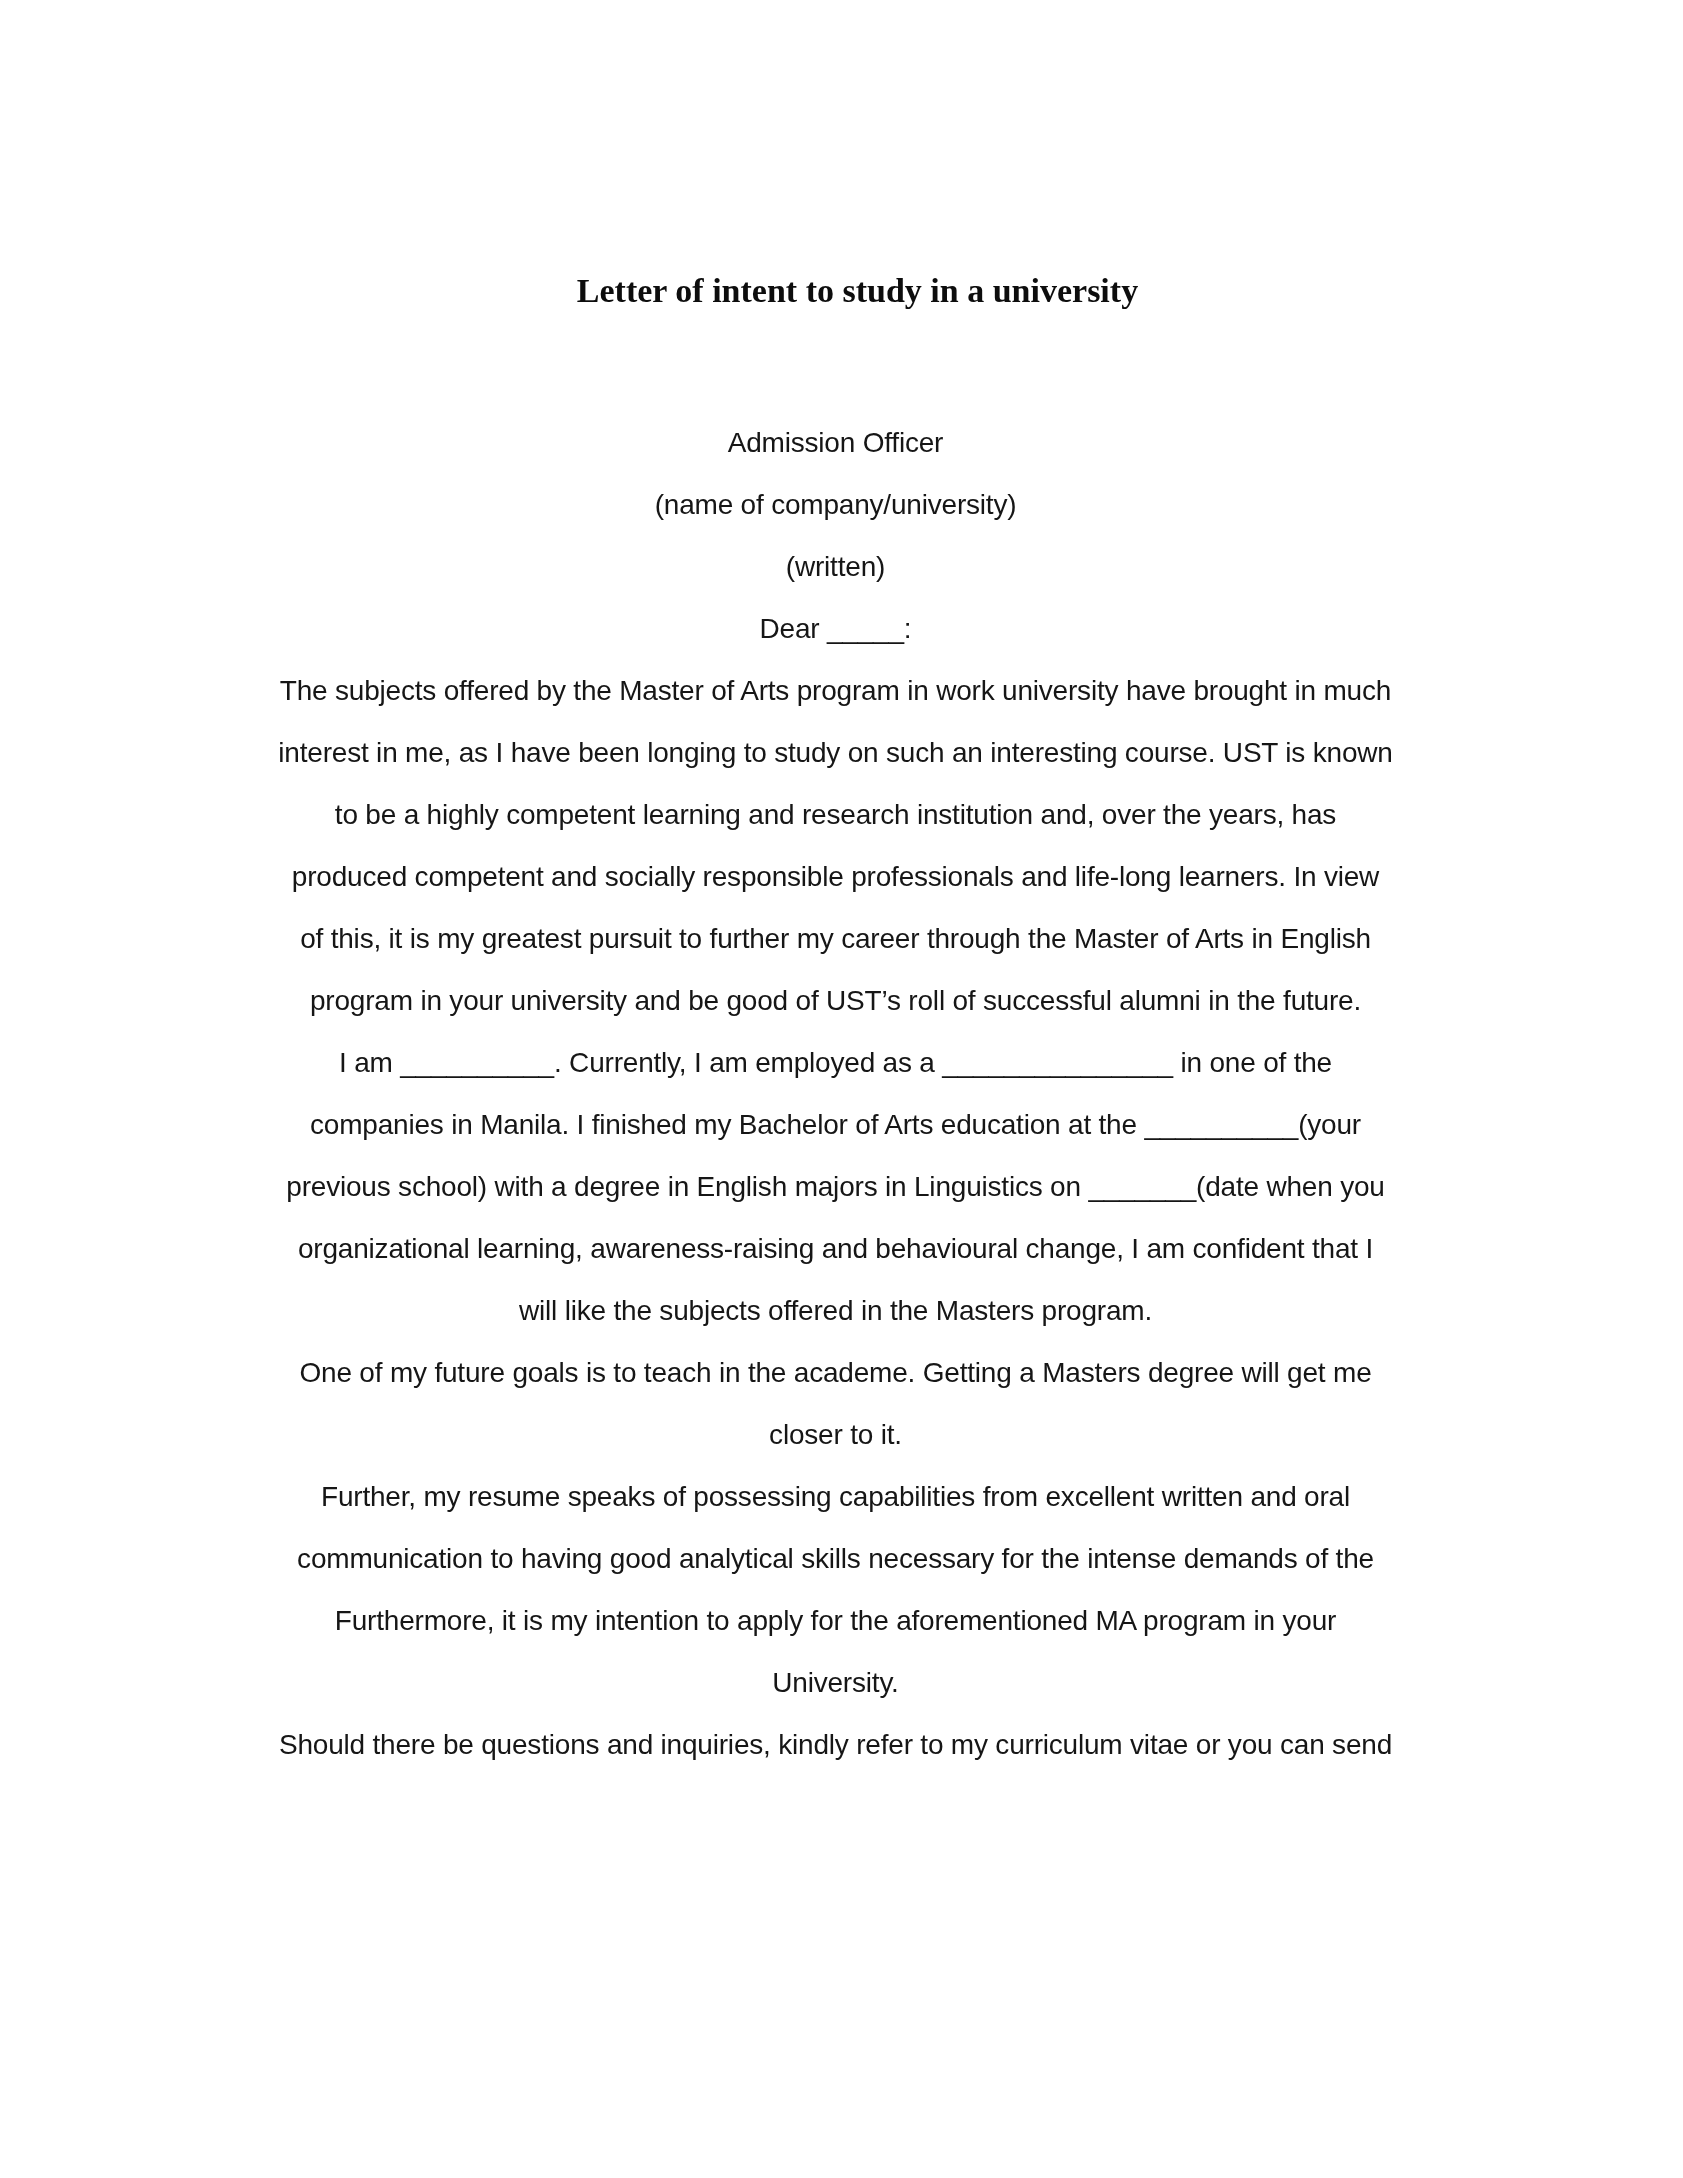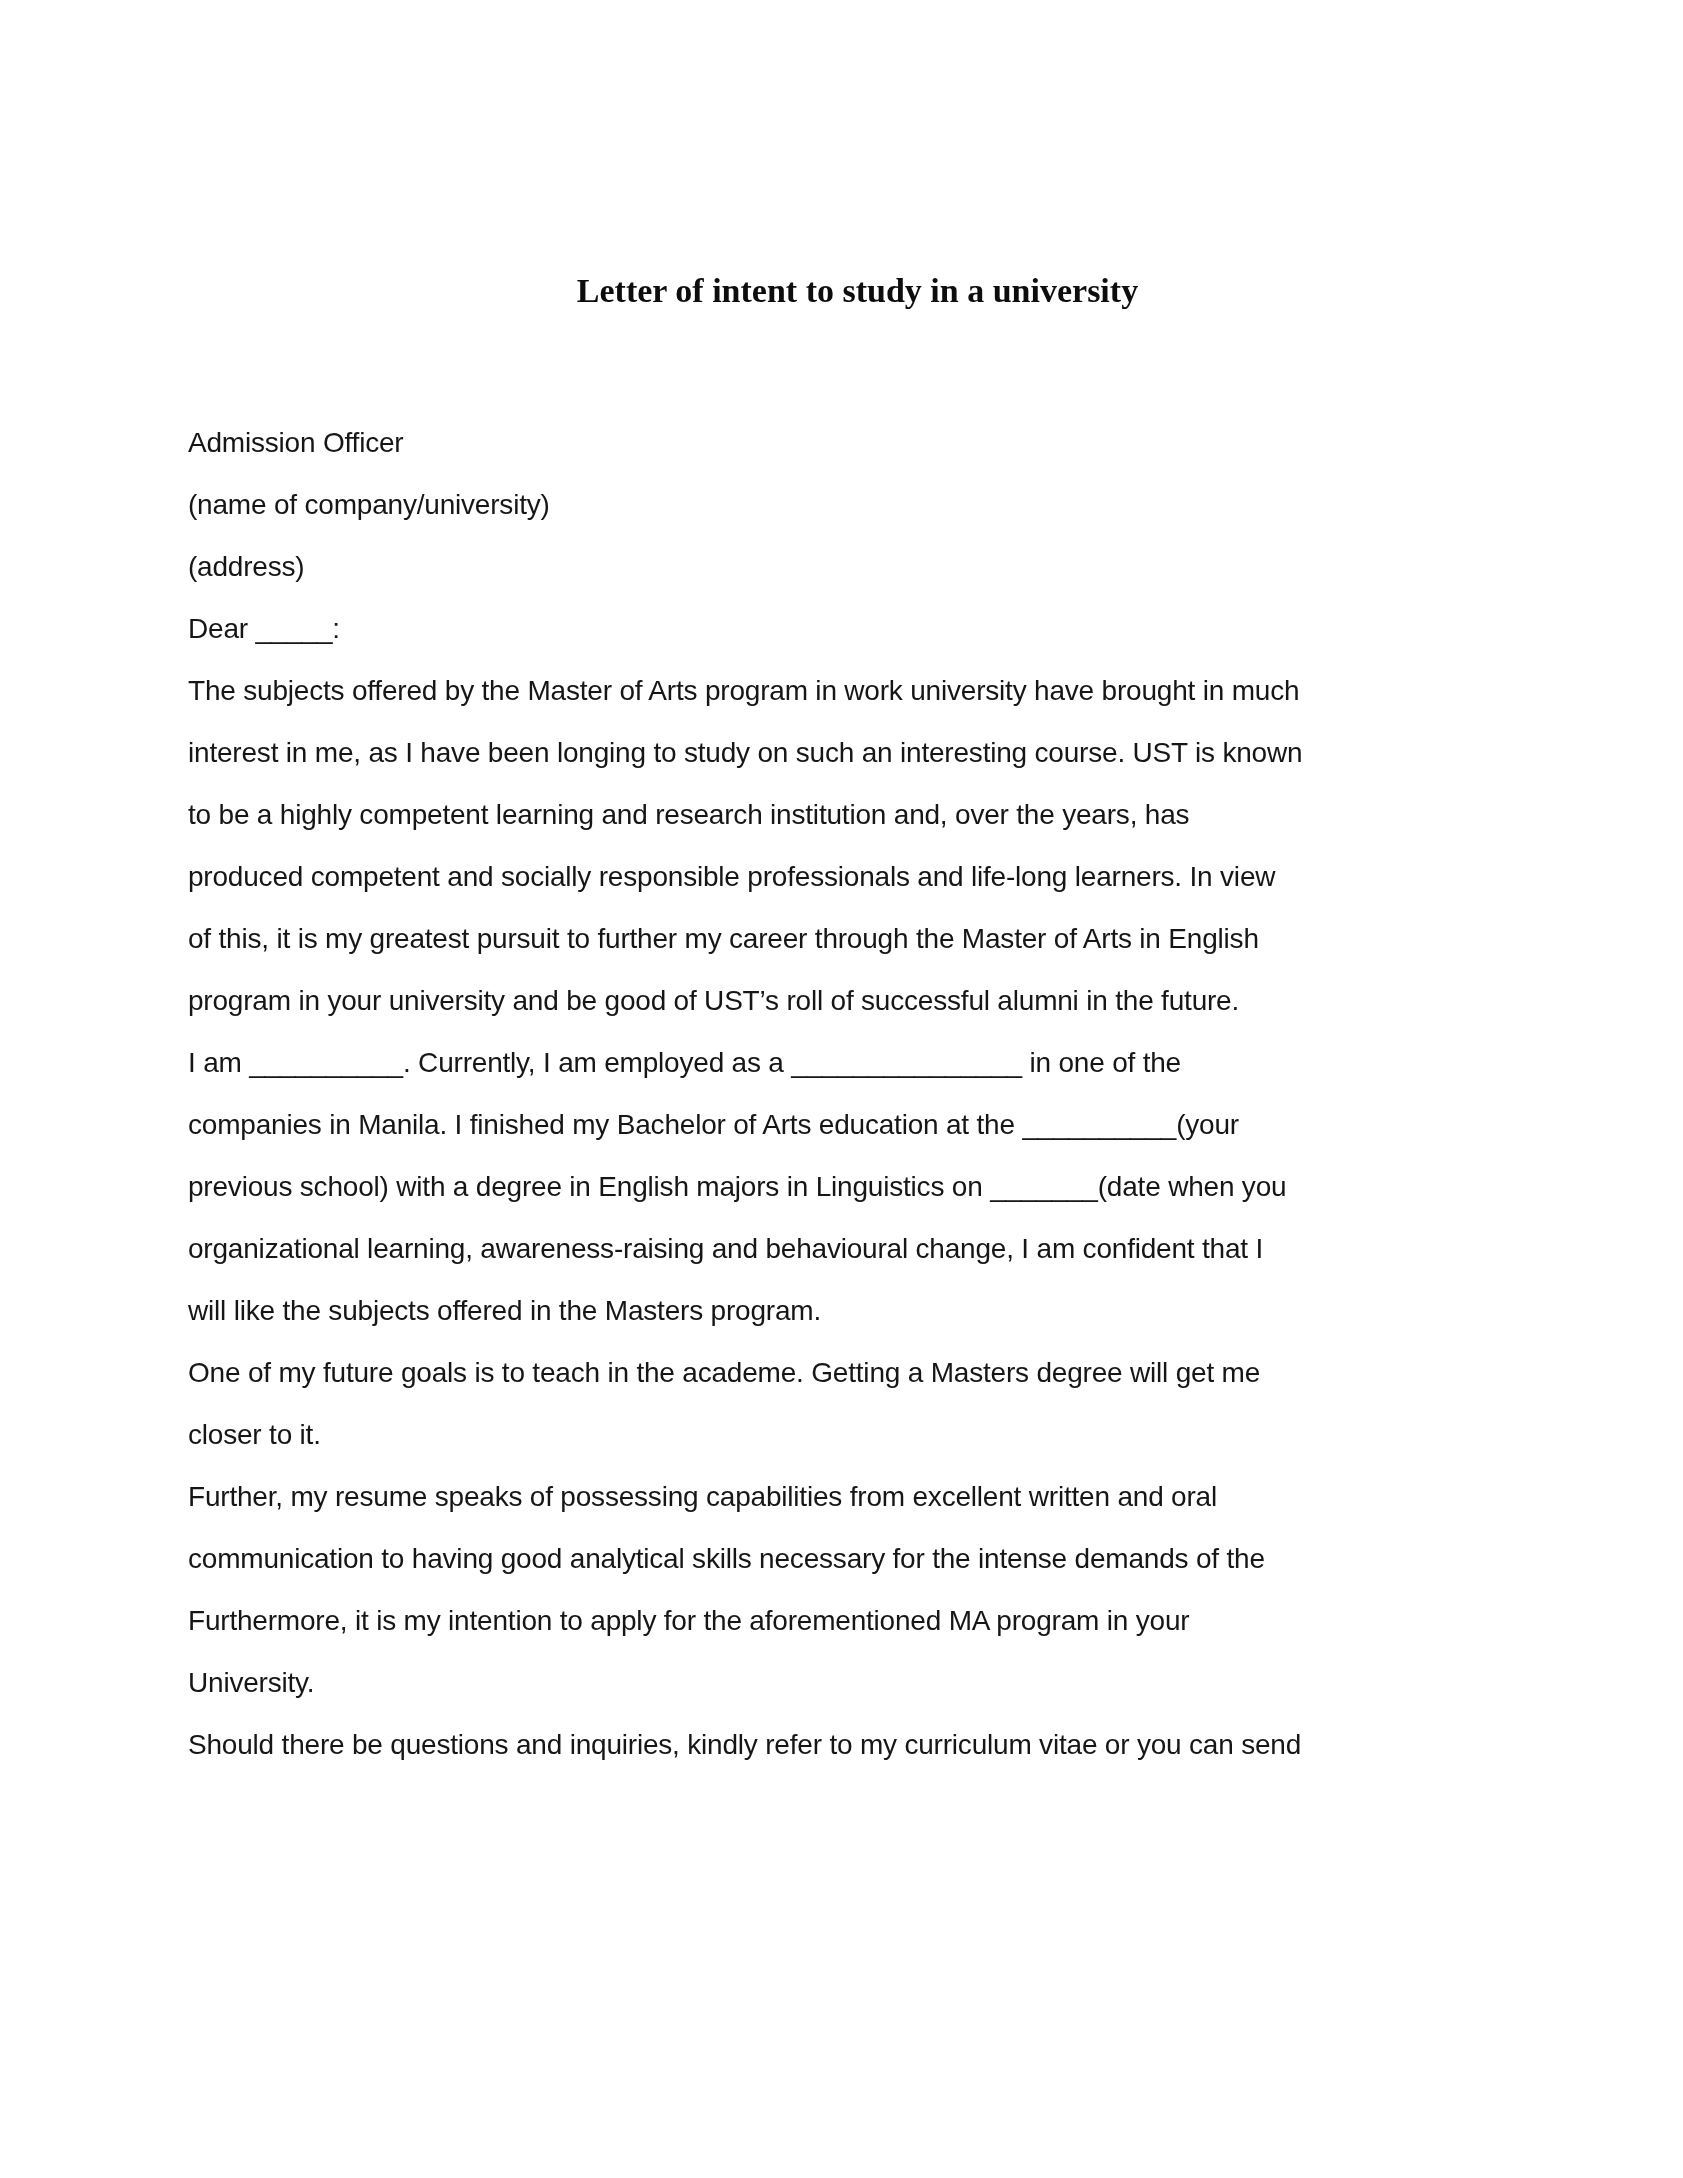--- a/index.html
+++ b/index.html
@@ -25,42 +25,43 @@
     text-align: center;
     font-family: "Liberation Serif", "DejaVu Serif", serif;
     font-weight: bold;
     font-size: 34px;
     line-height: 44px;
     color: #0d0d0d;
   }
   .letter-body {
     position: absolute;
     top: 412px;
-    left: 188px;
+    left: 212px;
     width: 1247px;
+    text-align: center;
   }
   .line {
     height: 62px;
     line-height: 62px;
     font-size: 28px;
     letter-spacing: -0.2px;
     white-space: pre;
     color: #161616;
   }
 </style>
 </head>
 <body>
 
 <div class="page">
   <h1 class="doc-title">Letter of intent to study in a university</h1>
 
   <div class="letter-body">
     <div class="line">Admission Officer</div>
     <div class="line">(name of company/university)</div>
-    <div class="line">(address)</div>
+    <div class="line">(written)</div>
     <div class="line">Dear _____:</div>
     <div class="line">The subjects offered by the Master of Arts program in work university have brought in much</div>
     <div class="line">interest in me, as I have been longing to study on such an interesting course. UST is known</div>
     <div class="line">to be a highly competent learning and research institution and, over the years, has</div>
     <div class="line">produced competent and socially responsible professionals and life-long learners. In view</div>
     <div class="line">of this, it is my greatest pursuit to further my career through the Master of Arts in English</div>
     <div class="line">program in your university and be good of UST’s roll of successful alumni in the future.</div>
     <div class="line">I am __________. Currently, I am employed as a _______________ in one of the</div>
     <div class="line">companies in Manila. I finished my Bachelor of Arts education at the __________(your</div>
     <div class="line">previous school) with a degree in English majors in Linguistics on _______(date when you</div>

